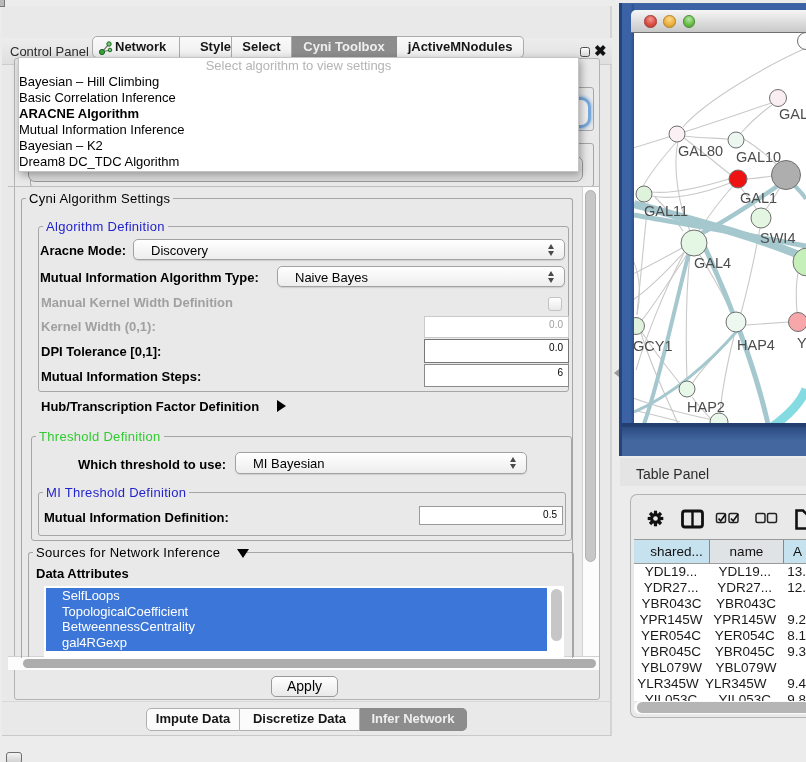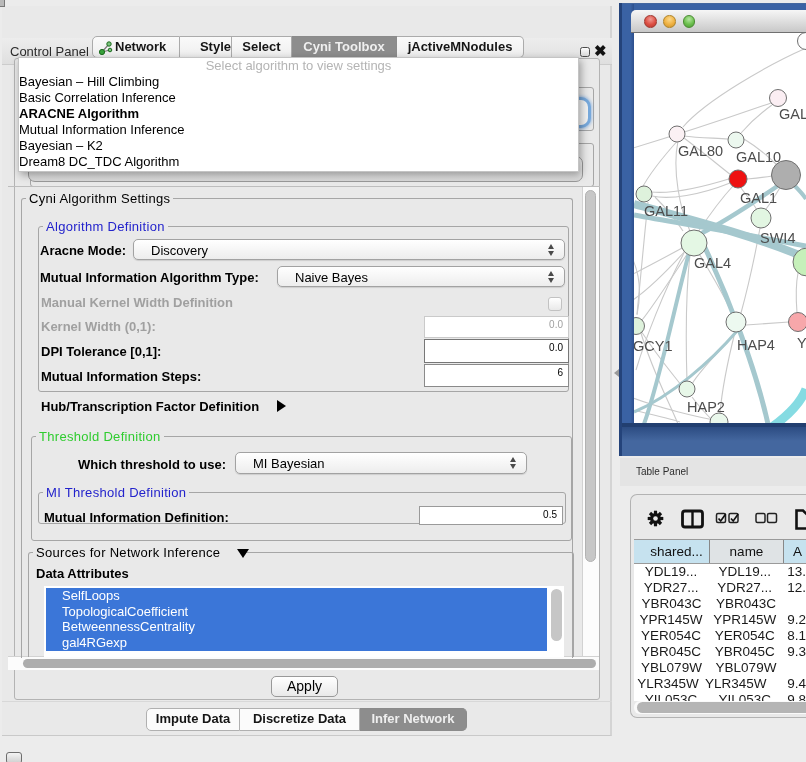--- a/index.html
+++ b/index.html
@@ -105,21 +105,21 @@
 
 <div class="grp" style="left:31px; top:436px; width:541px; height:105px;">
   <span style="color:#2fcc2f;">Threshold Definition</span>
 </div>
 <div class="lbl" style="left:78px; top:457px;">Which threshold to use:</div>
 <div class="combo" style="left:235px; top:452px; width:292px; height:22px;">
     <span class="tx">MI Bayesian</span>
     <span class="arr"></span>
   </div>
 
-<div class="grp" style="left:38px; top:492px; width:528px; height:32px;">
+<div class="grp" style="left:38px; top:492px; width:528px; height:44px;">
   <span style="color:#2323cc;">MI Threshold Definition</span>
 </div>
 <div class="lbl" style="left:44px; top:510px;">Mutual Information Definition:</div>
 <div class="fld" style="left:419px; top:506px; width:144px; height:19px; border:1px solid #9a9a9a;">
     <span>0.5</span>
   </div>
 
 <div class="grp" style="left:28px; top:552px; width:546px; height:105px; border-bottom:none; border-radius:3px 3px 0 0;">
   <span style="color:#000; padding-right:24px;">Sources for Network Inference</span>
 </div>
@@ -245,21 +245,21 @@
     <text x="737" y="350">HAP4</text>
     <text x="797" y="348">Y</text>
     <text x="687" y="412">HAP2</text>
   </g>
 </svg>
 
 <div class="abs" style="left:622px; top:423px; width:184px; height:4px; background:#223f70;"></div>
 <div class="abs" style="left:622px; top:427px; width:184px; height:14px; background:linear-gradient(#2c4c82,#44679f);"></div>
 
 <div class="abs" style="left:620px; top:458px; width:186px; height:28px; background:#e4e4e4;">
-  <div class="abs" style="left:16px; top:8px; font-size:10px; color:#2c2c2c;">Table Panel</div>
+  <div class="abs" style="left:16px; top:8px; font-size:14px; color:#2c2c2c;">Table Panel</div>
 </div>
 <div class="abs" style="left:620px; top:486px; width:186px; height:276px; background:#ececec;"></div>
 
 <div class="abs" style="left:630px; top:494px; width:176px; height:224px; background:#e9e9e9; border:1px solid #b3b3b3; border-radius:7px 0 0 7px; border-right:none;"></div>
 
 <svg class="abs" style="left:630px; top:494px;" width="176" height="46" viewBox="0 0 176 46">
   <g transform="translate(25.5,24.5)">
     <circle r="5.4" fill="#111"></circle>
     <g stroke="#111" stroke-width="3.2">
       <line x1="-7.8" y1="0" x2="7.8" y2="0"></line>

